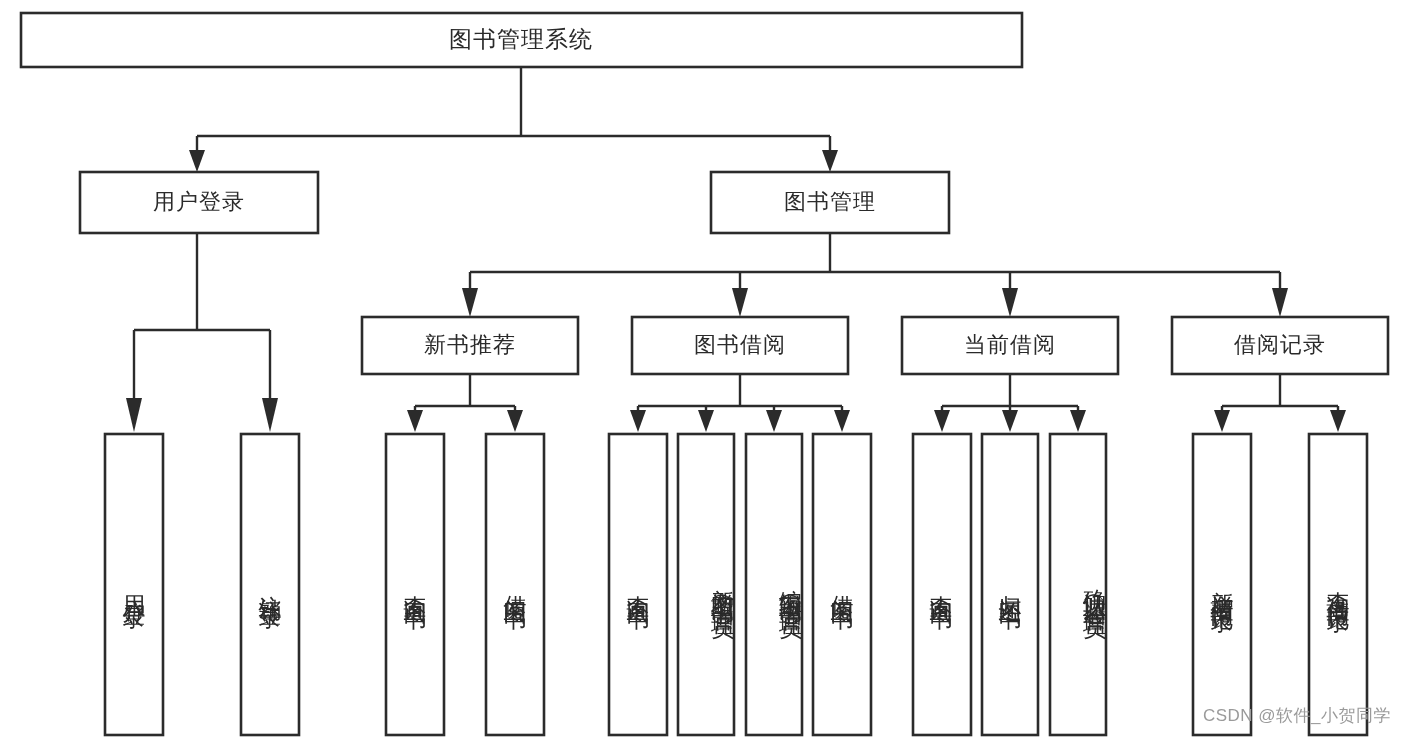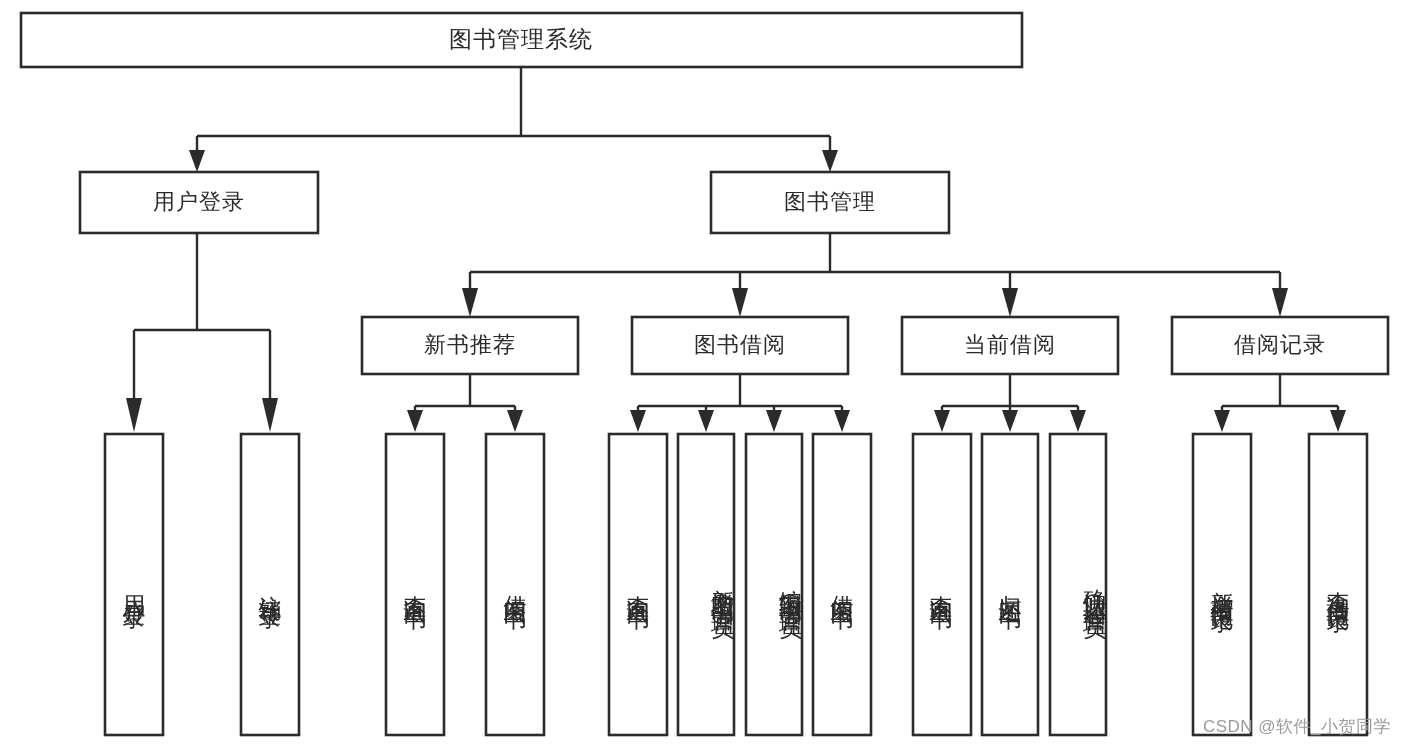--- a/index.html
+++ b/index.html
@@ -48,21 +48,21 @@
     stroke-width: 2.4;
     fill: none;
   }
   .arrow-head {
     fill: #2b2b2b;
     stroke: none;
   }
   .watermark {
     position: absolute;
     right: 14px;
-    bottom: 9px;
+    bottom: 20px;
     font-family: "Liberation Sans", "DejaVu Sans", sans-serif;
     font-size: 17px;
     color: #9a9a9a;
     white-space: nowrap;
     letter-spacing: 0.5px;
     user-select: none;
   }
 </style>
 </head>
 <body>

